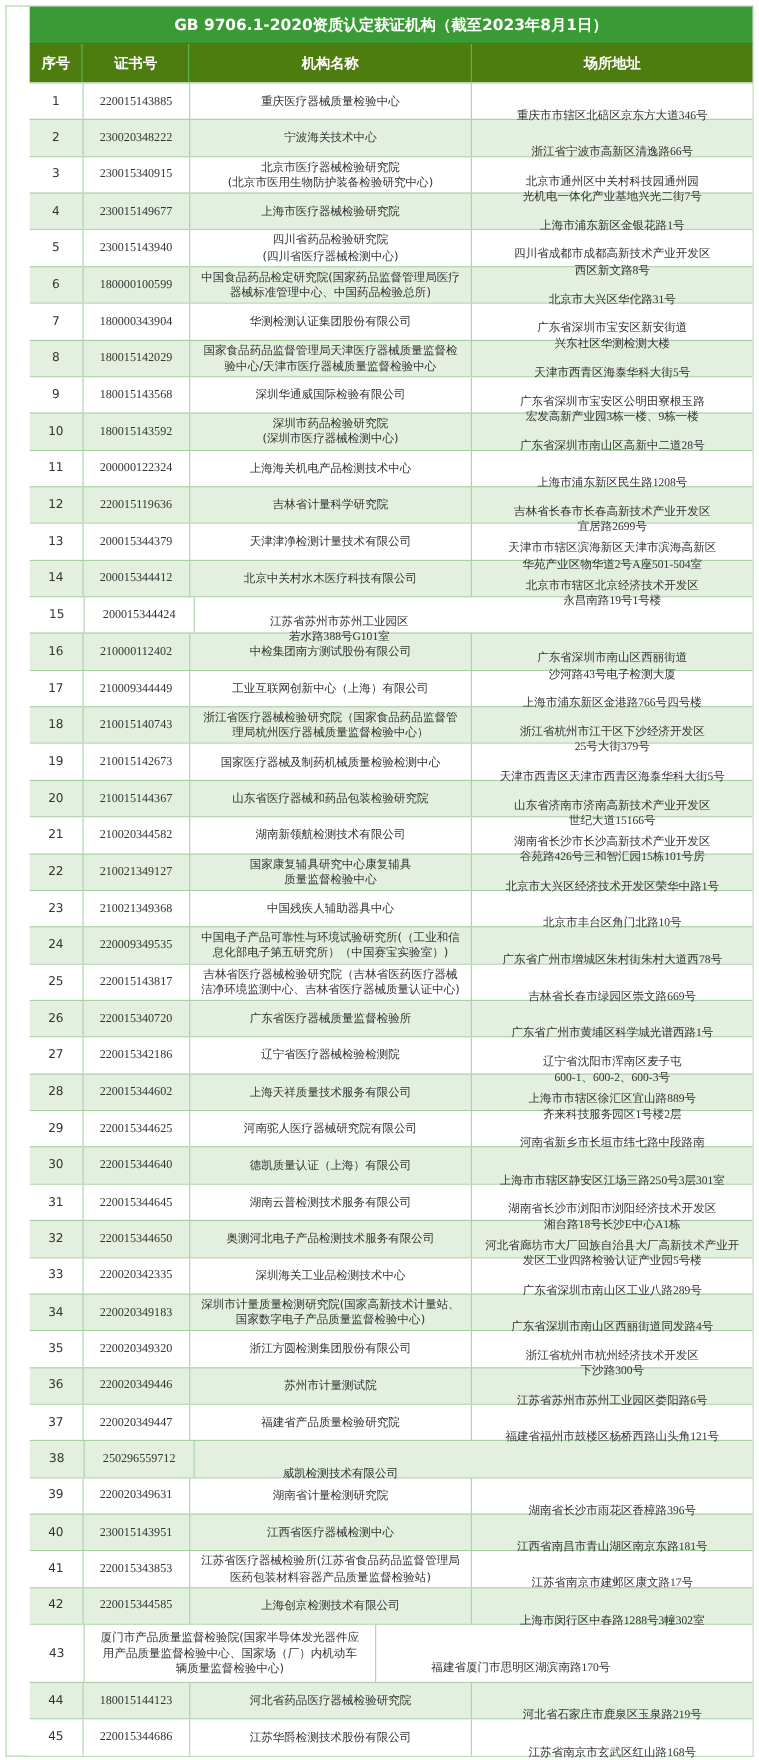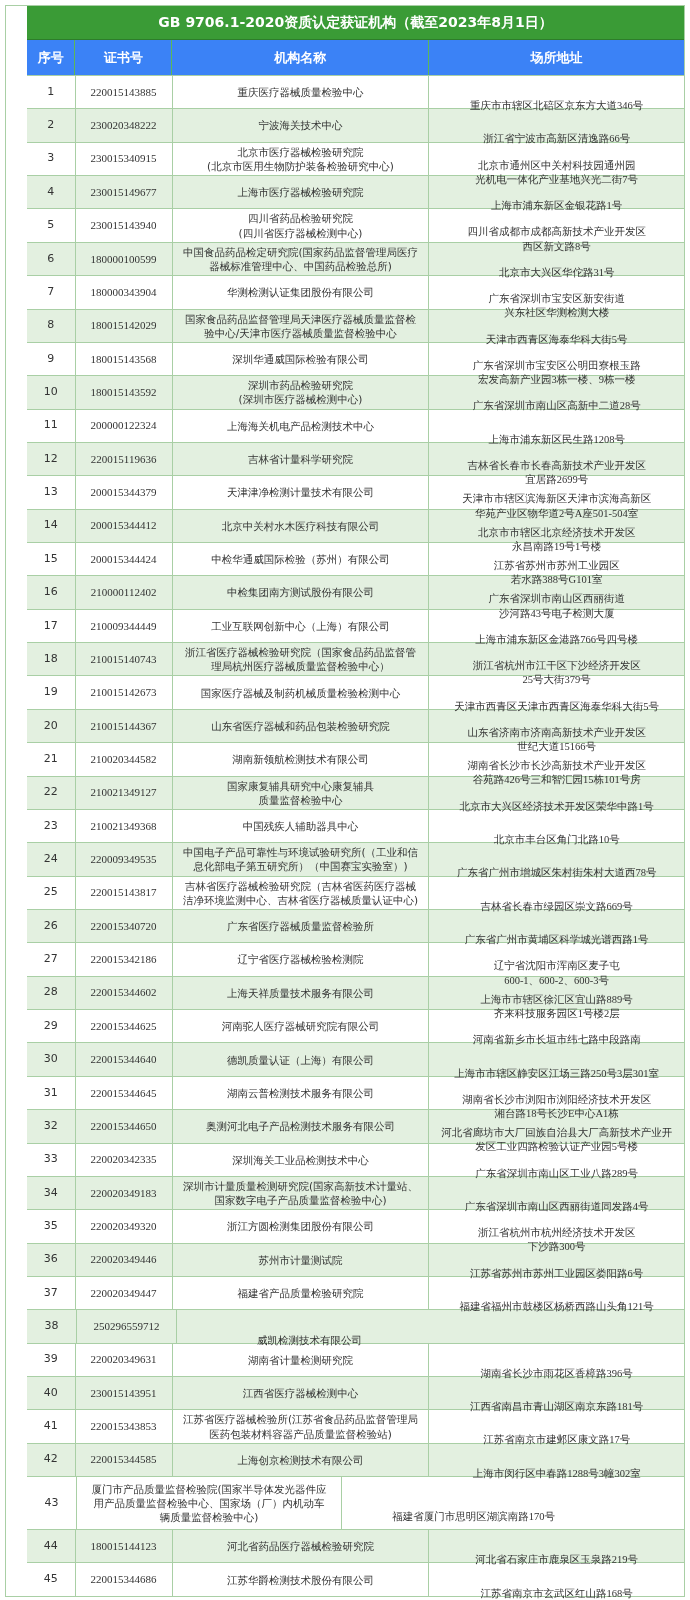--- a/index.html
+++ b/index.html
@@ -1,19 +1,19 @@
 <!DOCTYPE html>
 <html><head>
 <meta charset="utf-8">
 <style>
   html, body { margin: 0; padding: 0; background: #ffffff; }
   body { width: 690px; height: 1600px; position: relative; font-family: "DejaVu Sans", "Liberation Sans", sans-serif; overflow: hidden; }
   .table-wrap { position: absolute; left: 5px; top: 5px; width: 680px; border: 1px solid #a9cfa5; box-sizing: border-box; padding-left: 21px; }
   .title { height: 33px; background: #3a9b36; color: #ffffff; font-weight: bold; font-size: 14px; display: flex; align-items: center; justify-content: center; border-bottom: 1px solid #2d7d2a; }
-  .hdr { display: flex; height: 35px; background: #3b82f6; color: #ffffff; font-weight: bold; font-size: 13px; }
+  .hdr { display: flex; height: 35px; background: #4d7c0f; color: #ffffff; font-weight: bold; font-size: 13px; }
   .hdr > div { display: flex; align-items: center; justify-content: center; border-right: 1px solid #5bb857; box-sizing: border-box; }
   .hdr > div:last-child { border-right: none; }
   .c1 { width: 50px; }
   .c2 { width: 100px; font-family: Liberation Serif, serif; }
   .c3 { width: 265px; }
   .c4 { width: 263px; font-family: Liberation Serif, serif; }
   .row { display: flex; height: 33.36px; font-size: 10.5px; color: #333333; border-top: 1px solid #a9cfa5; box-sizing: border-box; }
   .row.tall { height: 53px; }
   .row:nth-child(even) { background: #e3f0e0; }
   .row:nth-child(odd) { background: #ffffff; }
@@ -126,21 +126,20 @@
       <div class="row">
         <div class="c1">14</div>
         <div class="c2">200015344412</div>
         <div class="c3">北京中关村水木医疗科技有限公司</div>
         <div class="c4">北京市市辖区北京经济技术开发区
 永昌南路19号1号楼</div>
       </div>
       <div class="row">
         <div class="c1">15</div>
         <div class="c2">200015344424</div>
-        <div class="c3">中检华通威国际检验（苏州）有限公司</div>
         <div class="c4">江苏省苏州市苏州工业园区
 若水路388号G101室</div>
       </div>
       <div class="row">
         <div class="c1">16</div>
         <div class="c2">210000112402</div>
         <div class="c3">中检集团南方测试股份有限公司</div>
         <div class="c4">广东省深圳市南山区西丽街道
 沙河路43号电子检测大厦</div>
       </div>

